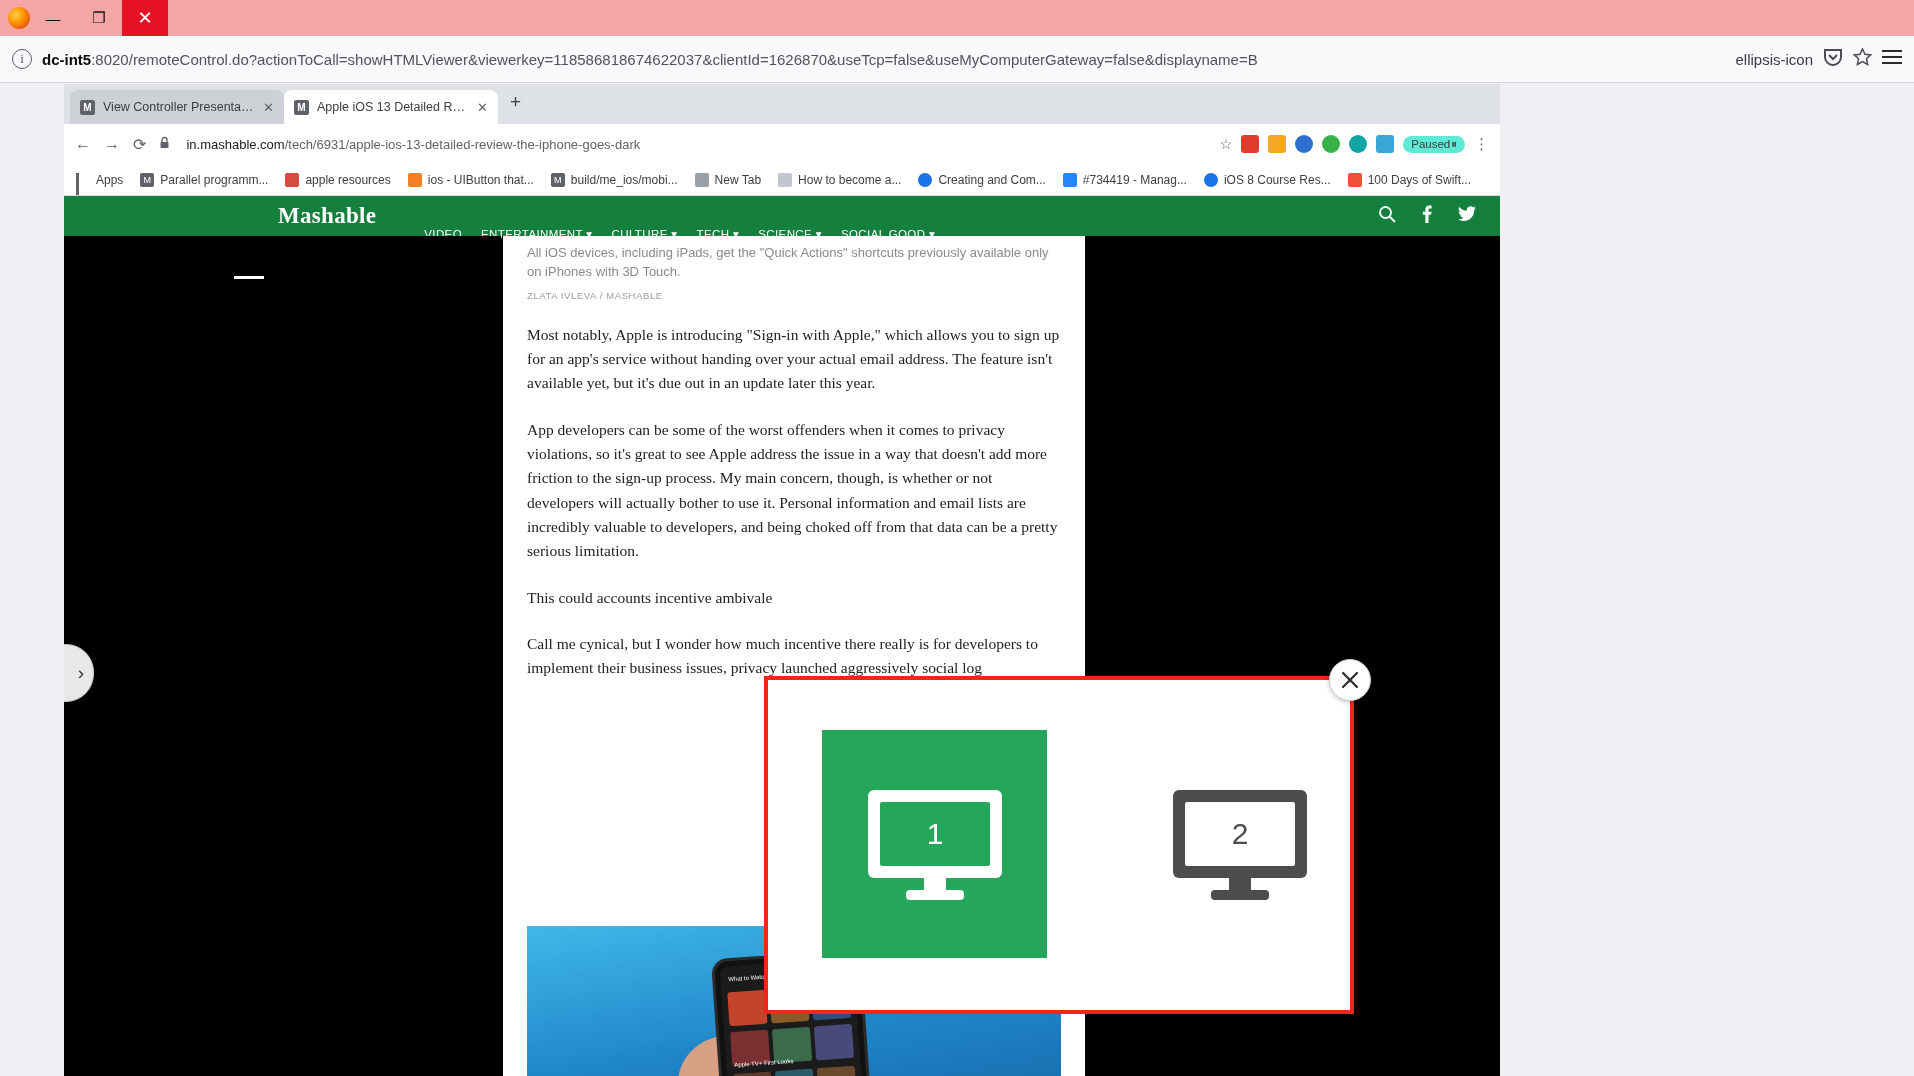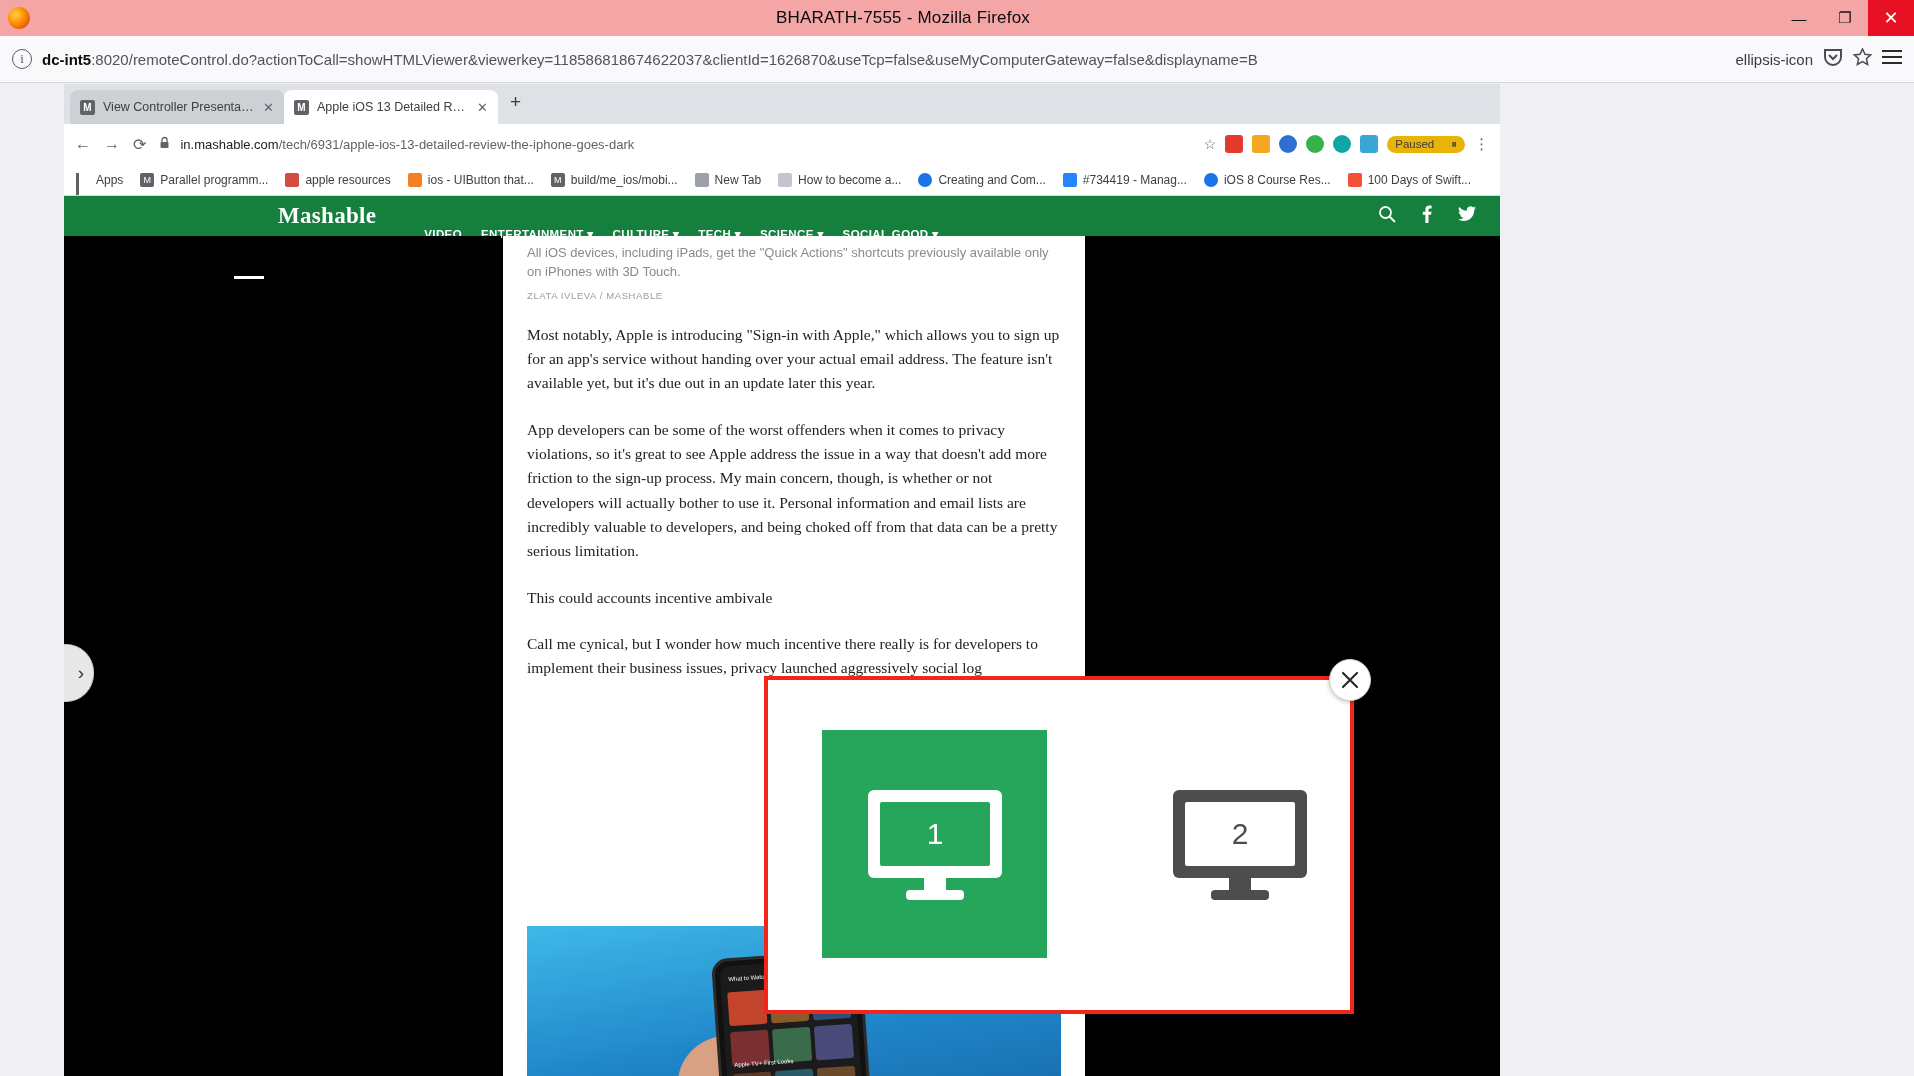--- a/index.html
+++ b/index.html
@@ -78,52 +78,52 @@
   }
   .ctab .label { flex: 1; overflow: hidden; white-space: nowrap; text-overflow: ellipsis; }
   .ctab .x { font-size: 13px; color: #5f6368; flex: none; }
   .ctab-new { font-size: 19px; color: #3c4043; padding: 0 12px 4px 12px; align-self: center; }
 
   .chrome-toolbar {
     height: 40px; background: #fff; display: flex; align-items: center; gap: 13px; padding: 0 11px;
   }
   .chrome-toolbar .nav { font-size: 16px; color: #5f6368; }
   .chrome-omnibox {
-    flex: 1; height: 26px; display: flex; align-items: center; gap: 10px;
+    flex: 1; height: 26px; display: flex; align-items: center; gap: 16px;
     font-size: 13px; color: #202124;
   }
   .lock { font-size: 12px; color: #5f6368; }
   .omni-text .dom { color: #202124; }
   .omni-text .path { color: #5f6368; }
   .toolbar-icons { display: flex; align-items: center; gap: 9px; }
   .tbi { width: 18px; height: 18px; border-radius: 50%; display: inline-block; }
   .tbi.sq { border-radius: 3px; }
   .paused-pill {
-    display: flex; align-items: center; gap: 17px; background: #eab308; border-radius: 12px;
+    display: flex; align-items: center; gap: 1px; background: #5eead4; border-radius: 12px;
     padding: 2px 8px; font-size: 11.5px; color: #3c4043;
   }
   .chrome-bookmarks {
     height: 32px; background: #fff; display: flex; align-items: center; gap: 17px;
     padding: 0 12px; font-size: 12px; color: #3c4043; border-bottom: 1px solid #dadce0;
     overflow: hidden; white-space: nowrap;
   }
   .bm { display: flex; align-items: center; gap: 6px; flex: none; }
   .bm .bmicon { width: 14px; height: 14px; border-radius: 2px; flex: none; display: inline-block; }
   .apps-grid { display: grid; grid-template-columns: repeat(3, 3px); grid-template-rows: repeat(3, 3px); gap: 2px; }
   .apps-grid i { width: 3px; height: 3px; background: #5f6368; display: block; }
 
   
   .page { position: absolute; left: 0; top: 112px; width: 1436px; height: 880px; background: #000; }
   .mash-header {
     position: absolute; left: 0; top: 0; width: 1436px; height: 40px; background: #15803d;
     display: flex; align-items: center; padding: 0 24px;
   }
   .mash-logo { font-family: "Liberation Serif", serif; font-weight: bold; font-size: 23px; color: #fff; letter-spacing: .3px; margin-left: 190px; }
   .mash-nav { display: flex; align-items: center; gap: 19px; margin-left: 48px; }
-  .mash-nav a { color: #fff; font-size: 11.5px; font-weight: bold; letter-spacing: .4px; text-decoration: none; margin-top: 36px; }
+  .mash-nav a { color: #fff; font-size: 11.5px; font-weight: normal; letter-spacing: .4px; text-decoration: none; margin-top: 36px; }
   .mash-right { margin-left: auto; display: flex; align-items: center; gap: 26px; color: #fff; font-size: 16px; }
 
   .article {
     position: absolute; left: 439px; top: 40px; width: 582px; height: 840px;
     background: #fff; padding: 8px 0 0 0;
   }
   .art-inner { padding: 0 24px; }
   .caption-top { font-size: 13px; color: #8a8a8a; line-height: 1.45; }
   .credit { font-size: 9.5px; color: #9b9b9b; letter-spacing: .6px; margin-top: 8px; }
   .para {
@@ -180,21 +180,20 @@
 
   
 </style>
 </head>
 <body>
 
 <div class="ff-window">
 
   <div class="ff-titlebar">
     <div class="ff-logo"></div>
-    <div class="ff-title">BHARATH-7555 - Mozilla Firefox</div>
     <div class="ff-winbtns">
       <div class="ff-winbtn">—</div>
       <div class="ff-winbtn">❐</div>
       <div class="ff-winbtn close">✕</div>
     </div>
   </div>
 
   <div class="ff-navbar">
     <div class="ff-info-icon">i</div>
     <div class="ff-urlbar">

